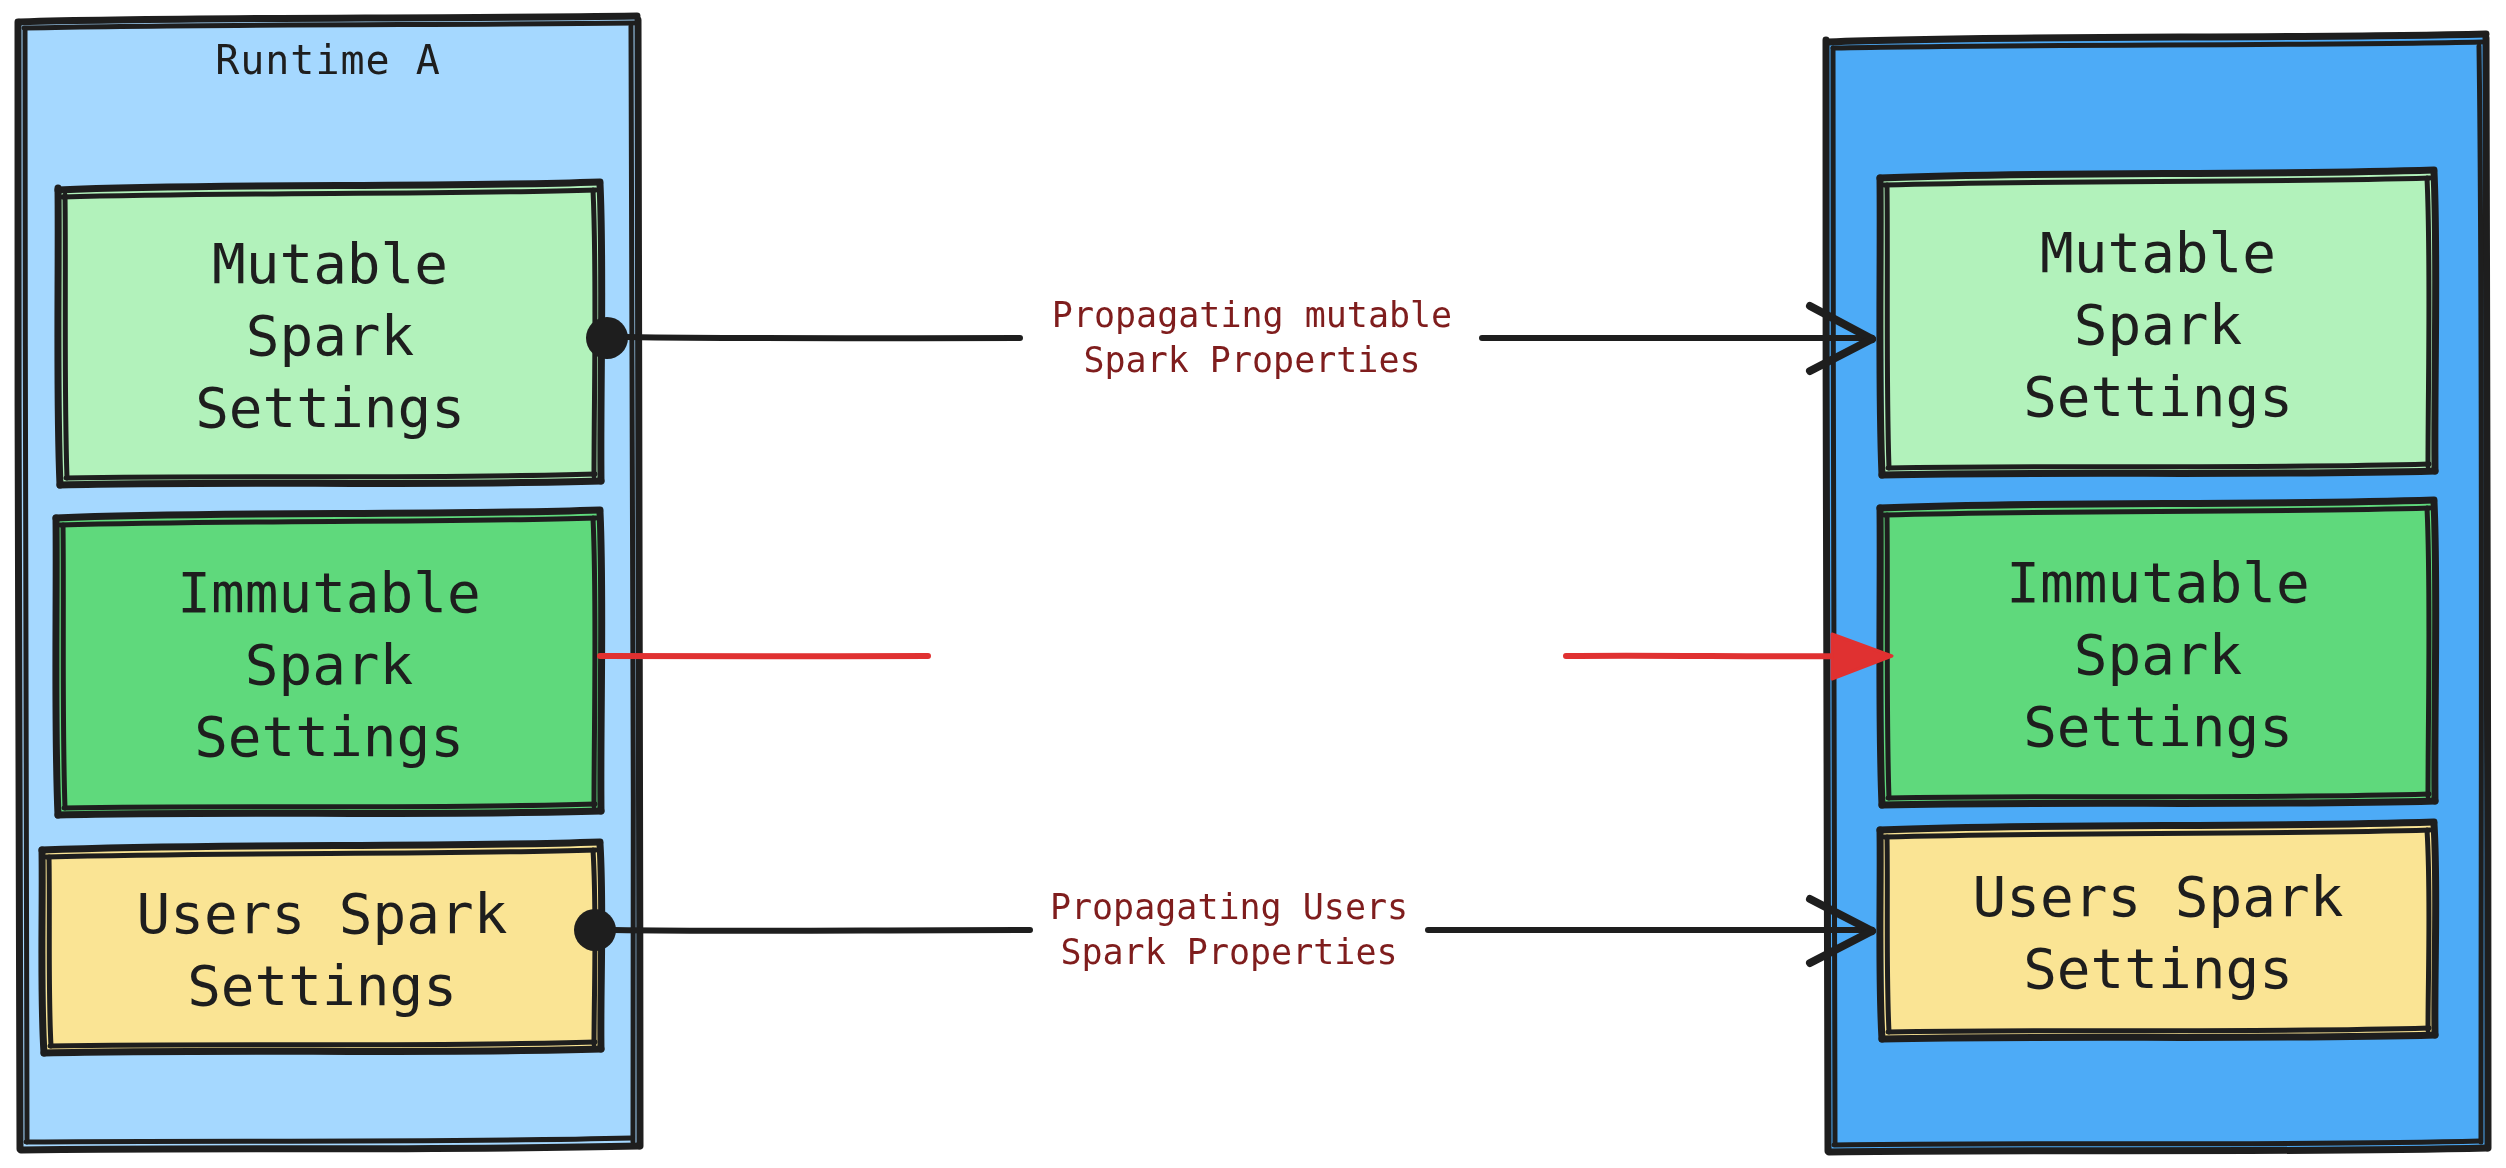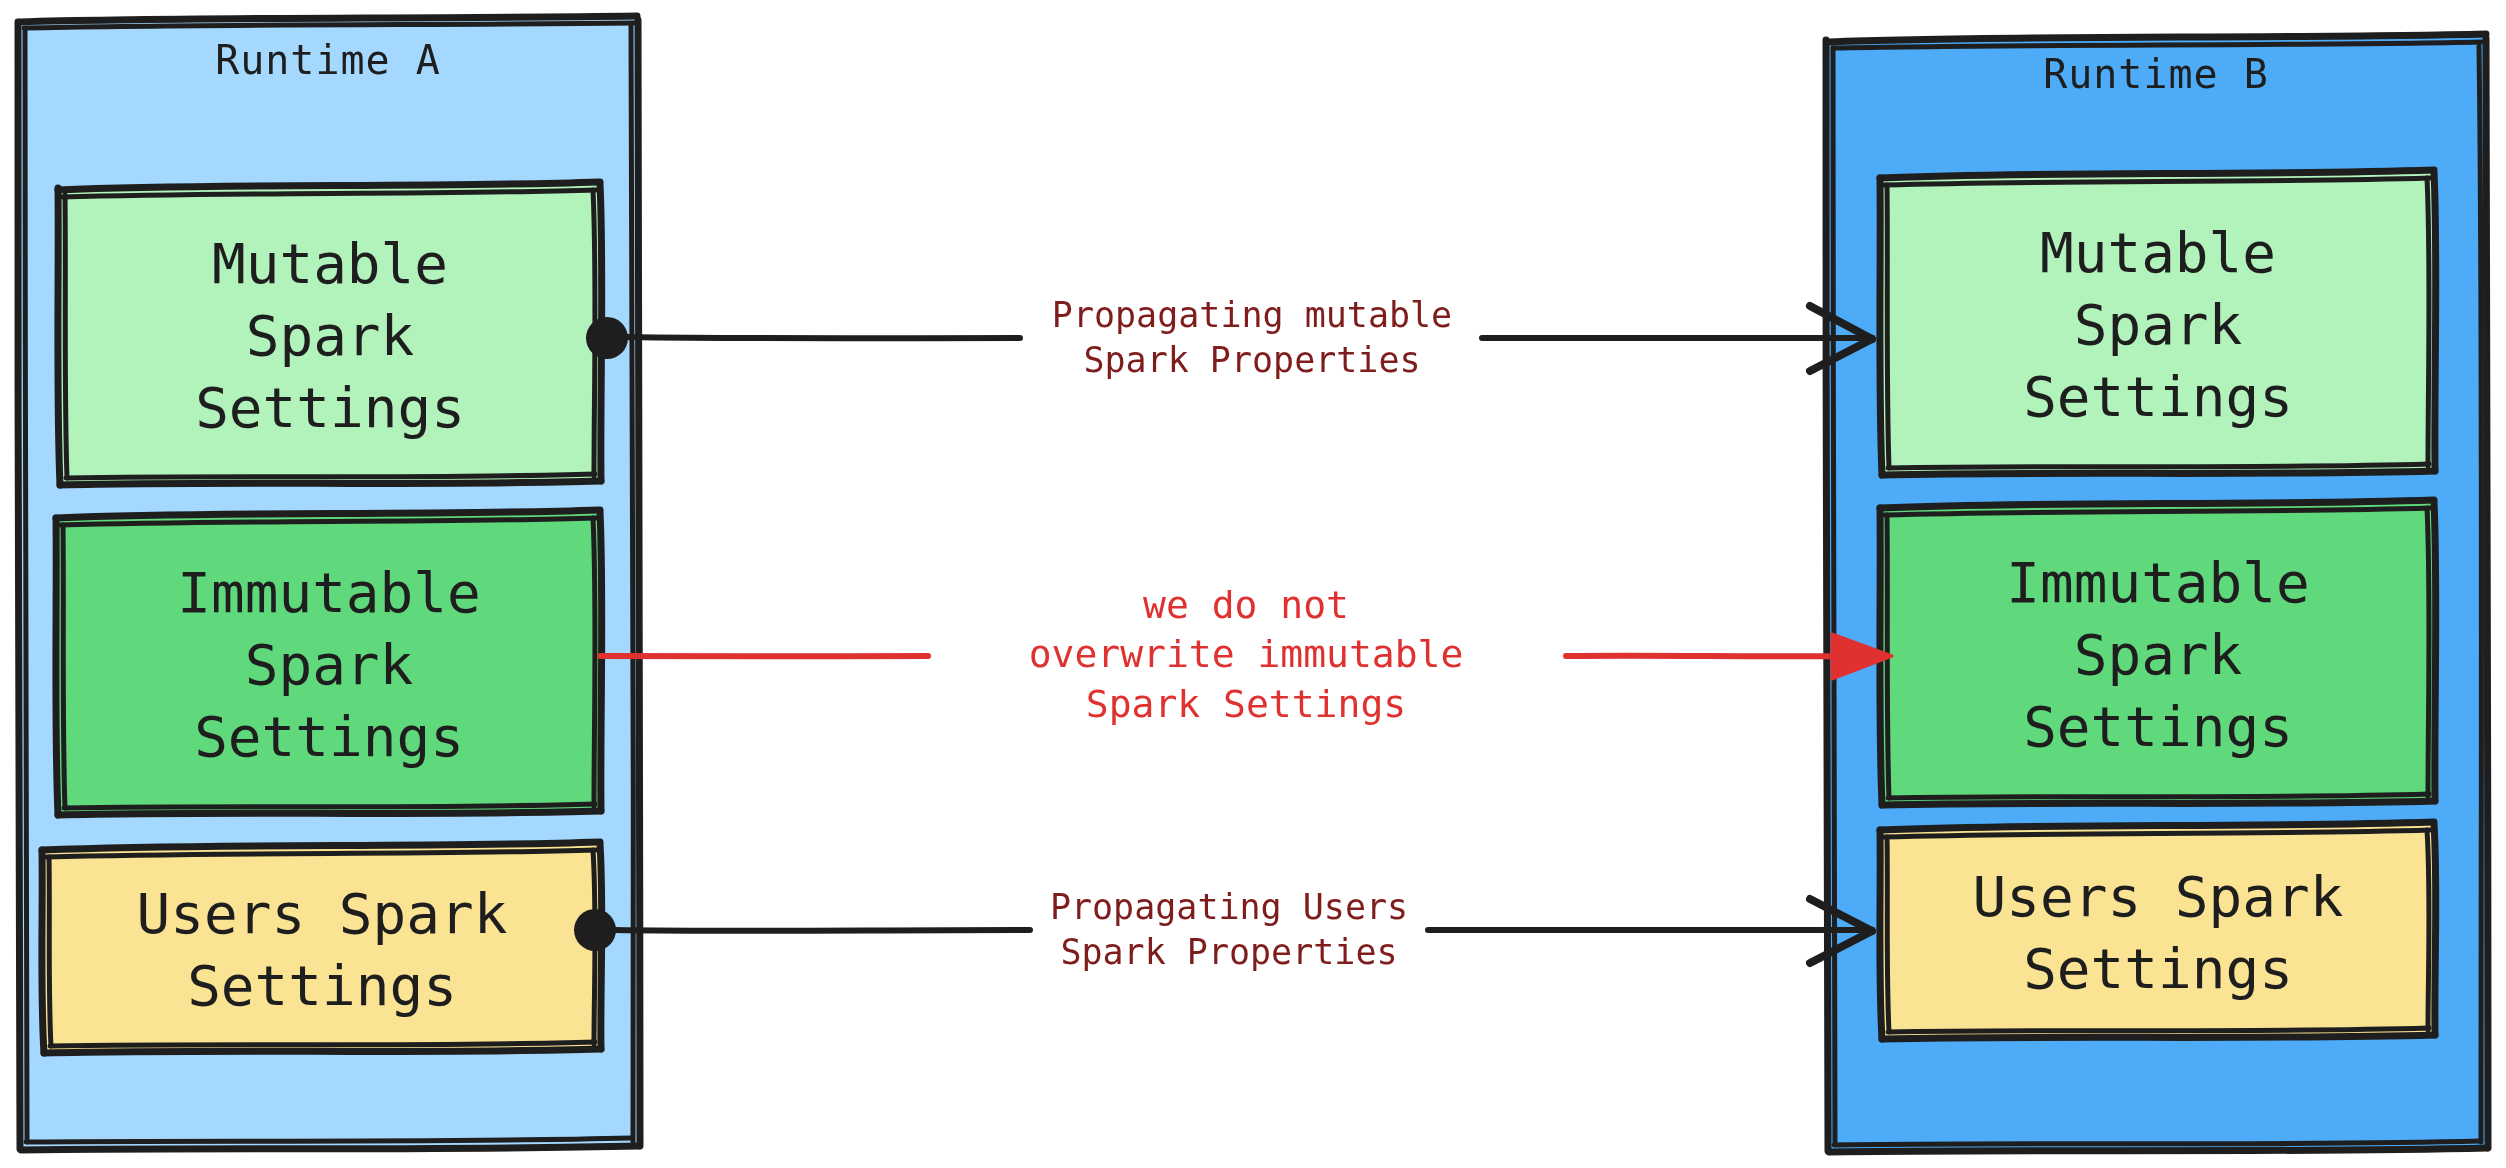--- a/index.html
+++ b/index.html
@@ -161,36 +161,32 @@
 Spark
 Settings</div>
 
   <div class="lbl box-title" style="left:56px;top:516px;width:546px;height:298px;">Immutable
 Spark
 Settings</div>
 
   <div class="lbl box-title" style="left:42px;top:848px;width:560px;height:204px;">Users Spark
 Settings</div>
 
-  <div class="lbl runtime-title" style="left:1826px;top:32px;width:660px;height:86px;">Runtime B</div>
 
   <div class="lbl box-title" style="left:1880px;top:176px;width:556px;height:298px;">Mutable
 Spark
 Settings</div>
 
   <div class="lbl box-title" style="left:1880px;top:506px;width:556px;height:298px;">Immutable
 Spark
 Settings</div>
 
   <div class="lbl box-title" style="left:1880px;top:828px;width:556px;height:210px;">Users Spark
 Settings</div>
 
   <div class="lbl edge-label" style="left:1020px;top:290px;width:464px;height:96px;">Propagating mutable
 Spark Properties</div>
 
-  <div class="lbl edge-label-red" style="left:910px;top:560px;width:672px;height:190px;">we do not
-overwrite immutable
-Spark Settings</div>
 
   <div class="lbl edge-label" style="left:1026px;top:882px;width:406px;height:96px;">Propagating Users
 Spark Properties</div>
 
 </div>
 
 </body></html>

